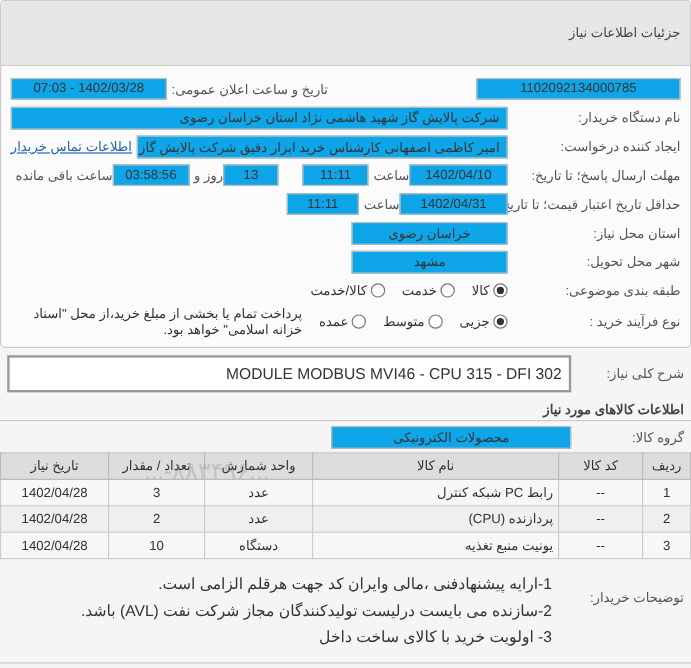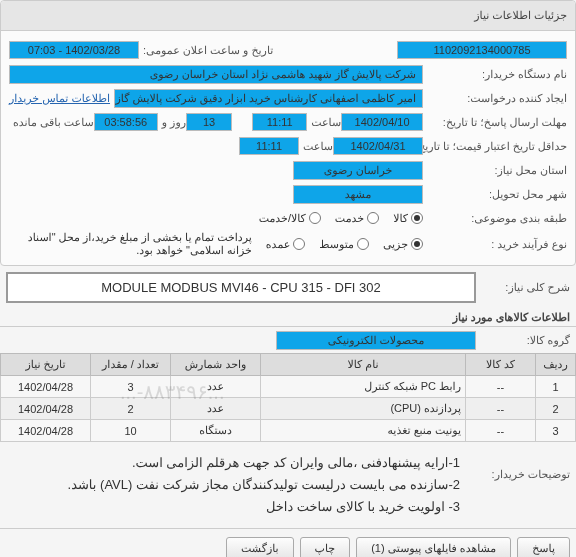--- a/index.html
+++ b/index.html
@@ -13,21 +13,21 @@
 }
 .panel {
   border: 1px solid #ccc;
   border-radius: 4px;
   margin: 0 0 4px 0;
   background: #fbfbfb;
 }
 .panel-header {
   background: #e6e6e6;
   color: #444;
-  padding: 8px 8px;
+  padding: 20px 8px;
   font-size: 11px;
   border-bottom: 1px solid #ccc;
   border-radius: 4px 4px 0 0;
 }
 .panel-body {
   padding: 6px 8px;
 }
 .row {
   display: flex;
   align-items: center;
@@ -84,21 +84,21 @@
   border-radius: 50%;
 }
 .note {
   color: #333;
   font-size: 11px;
 }
 .big-title {
   border: 2px solid #999;
   background: #fff;
   padding: 6px;
-  text-align: center;
+  text-align: right;
   font-size: 13px;
   color: #333;
   direction: ltr;
   margin: 2px 0 2px 0;
 }
 .section-title {
   font-weight: bold;
   color: #444;
   margin: 6px 6px 2px 0;
 }

